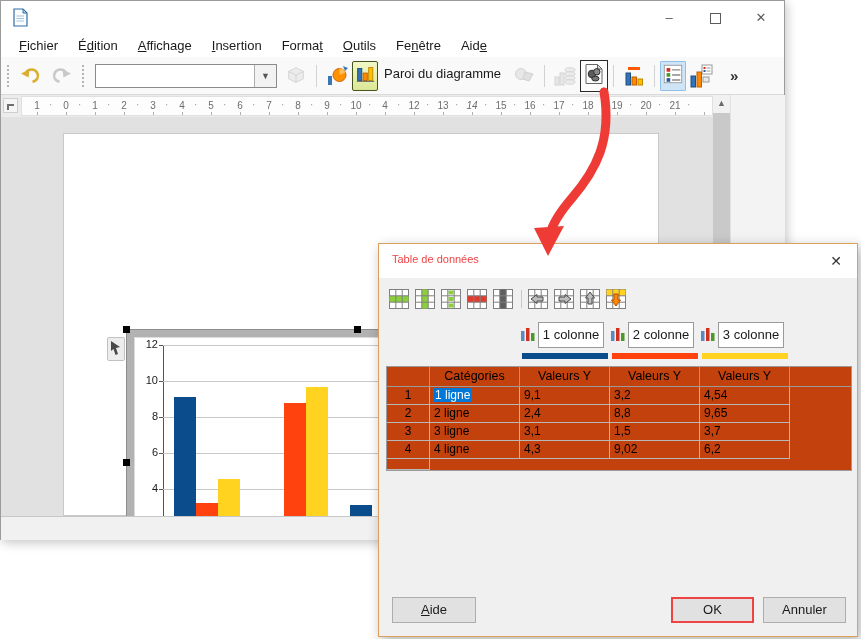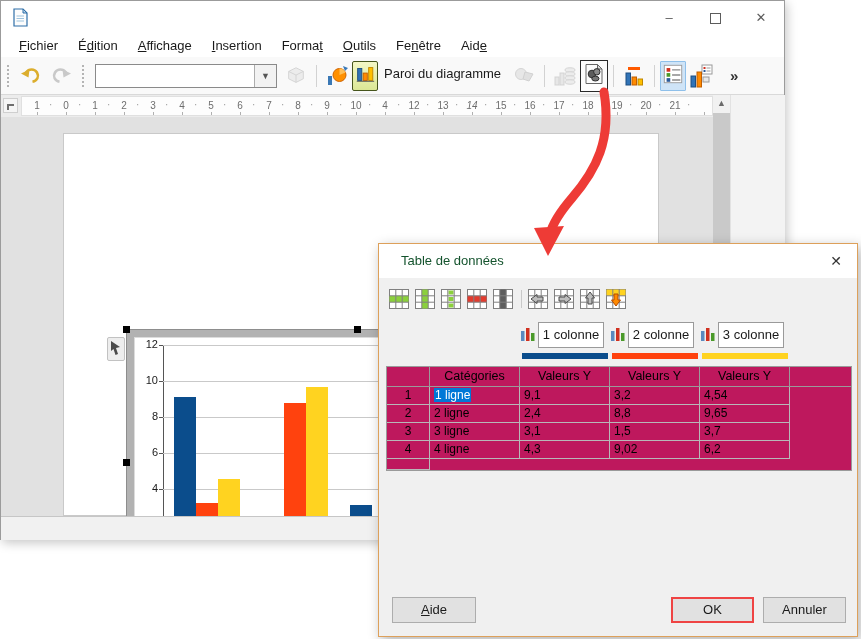--- a/index.html
+++ b/index.html
@@ -62,31 +62,31 @@
   #anchor-icon { position:absolute; left:106px; top:220px; width:18px; height:24px; background:#ededed;
                  border:1px solid #c2c2c2; border-radius:2px; z-index:2; }
 
   
   #red-arrow { position:absolute; left:515px; top:78px; z-index:30; pointer-events:none; }
 
   
   #dialog { position:absolute; left:378px; top:243px; width:480px; height:394px; background:#f0f0f0;
             border:1px solid #dda05a; box-shadow:3px 4px 12px rgba(0,0,0,.3); z-index:20; }
   #dlg-titlebar { position:absolute; left:0; top:0; width:100%; height:34px; background:#fff; }
-  #dlg-title { position:absolute; left:22px; top:9px; font-size:13px; color:#14532d; }
+  #dlg-title { position:absolute; left:13px; top:9px; font-size:11px; color:#ef4444; }
   #dlg-close { position:absolute; right:8px; top:5px; width:26px; height:24px; text-align:center; line-height:24px; font-size:14px; color:#333; }
   #dlg-toolbar { position:absolute; left:10px; top:44px; height:22px; display:flex; align-items:center; }
   .gicon { width:20px; height:20px; margin-right:6px; }
   .dlg-tsep { width:1px; height:18px; background:#c9c9c9; margin:0 6px 0 2px; }
   .series-icon { position:absolute; top:82px; }
   .series-box { position:absolute; top:78px; width:66px; height:26px; background:#fff; border:1px solid #9a9a9a;
                 text-align:center; line-height:24px; font-size:13px; color:#1a1a1a; }
   .series-bar { position:absolute; top:109px; width:86px; height:6px; }
 
-  #dt { position:absolute; left:7px; top:122px; width:466px; background:#be185d; border:1px solid #9a9a9a;
+  #dt { position:absolute; left:7px; top:122px; width:466px; background:#c2410c; border:1px solid #9a9a9a;
         display:grid; grid-template-columns:43px 90px 90px 90px 90px auto; font-size:12px; color:#000; }
   .hcell { height:20px; line-height:19px; text-align:center; border-right:1px solid #9a9a9a; border-bottom:1px solid #9a9a9a; font-size:12.5px; }
   .hcell.last { border-right:none; }
   .dcell { height:18px; line-height:17px; padding-left:4px; border-right:1px solid #b8b8b8; border-bottom:1px solid #b8b8b8; white-space:nowrap; }
   .dcell.num { text-align:center; padding-left:0; }
   .dcell.blank { border-right:none; border-bottom:none; }
   .pcell { height:11px; border-right:1px solid #b8b8b8; border-bottom:1px solid #b8b8b8; grid-column:1; }
   .pfill { grid-column:2 / 7; border:none; }
   .sel-text { background:#0078d7; color:#fff; padding:0 1px; }
 

